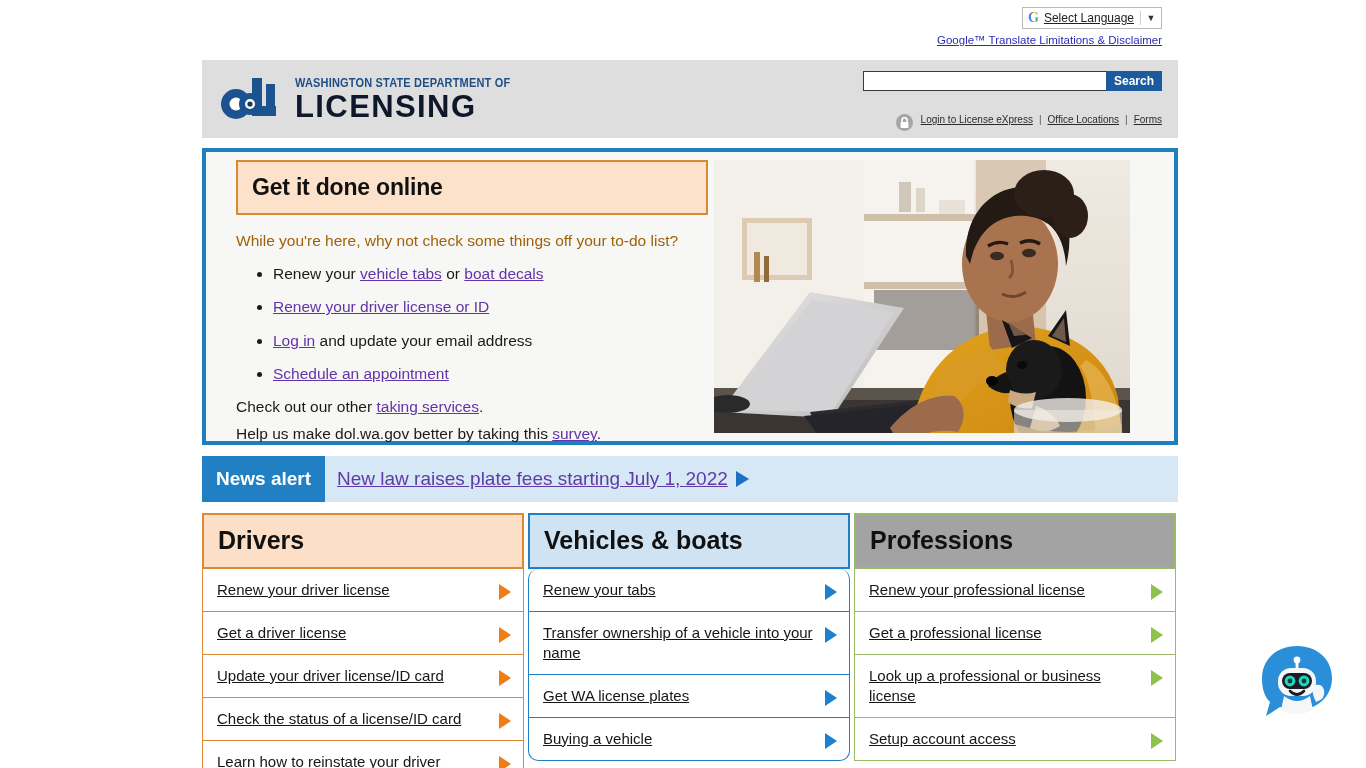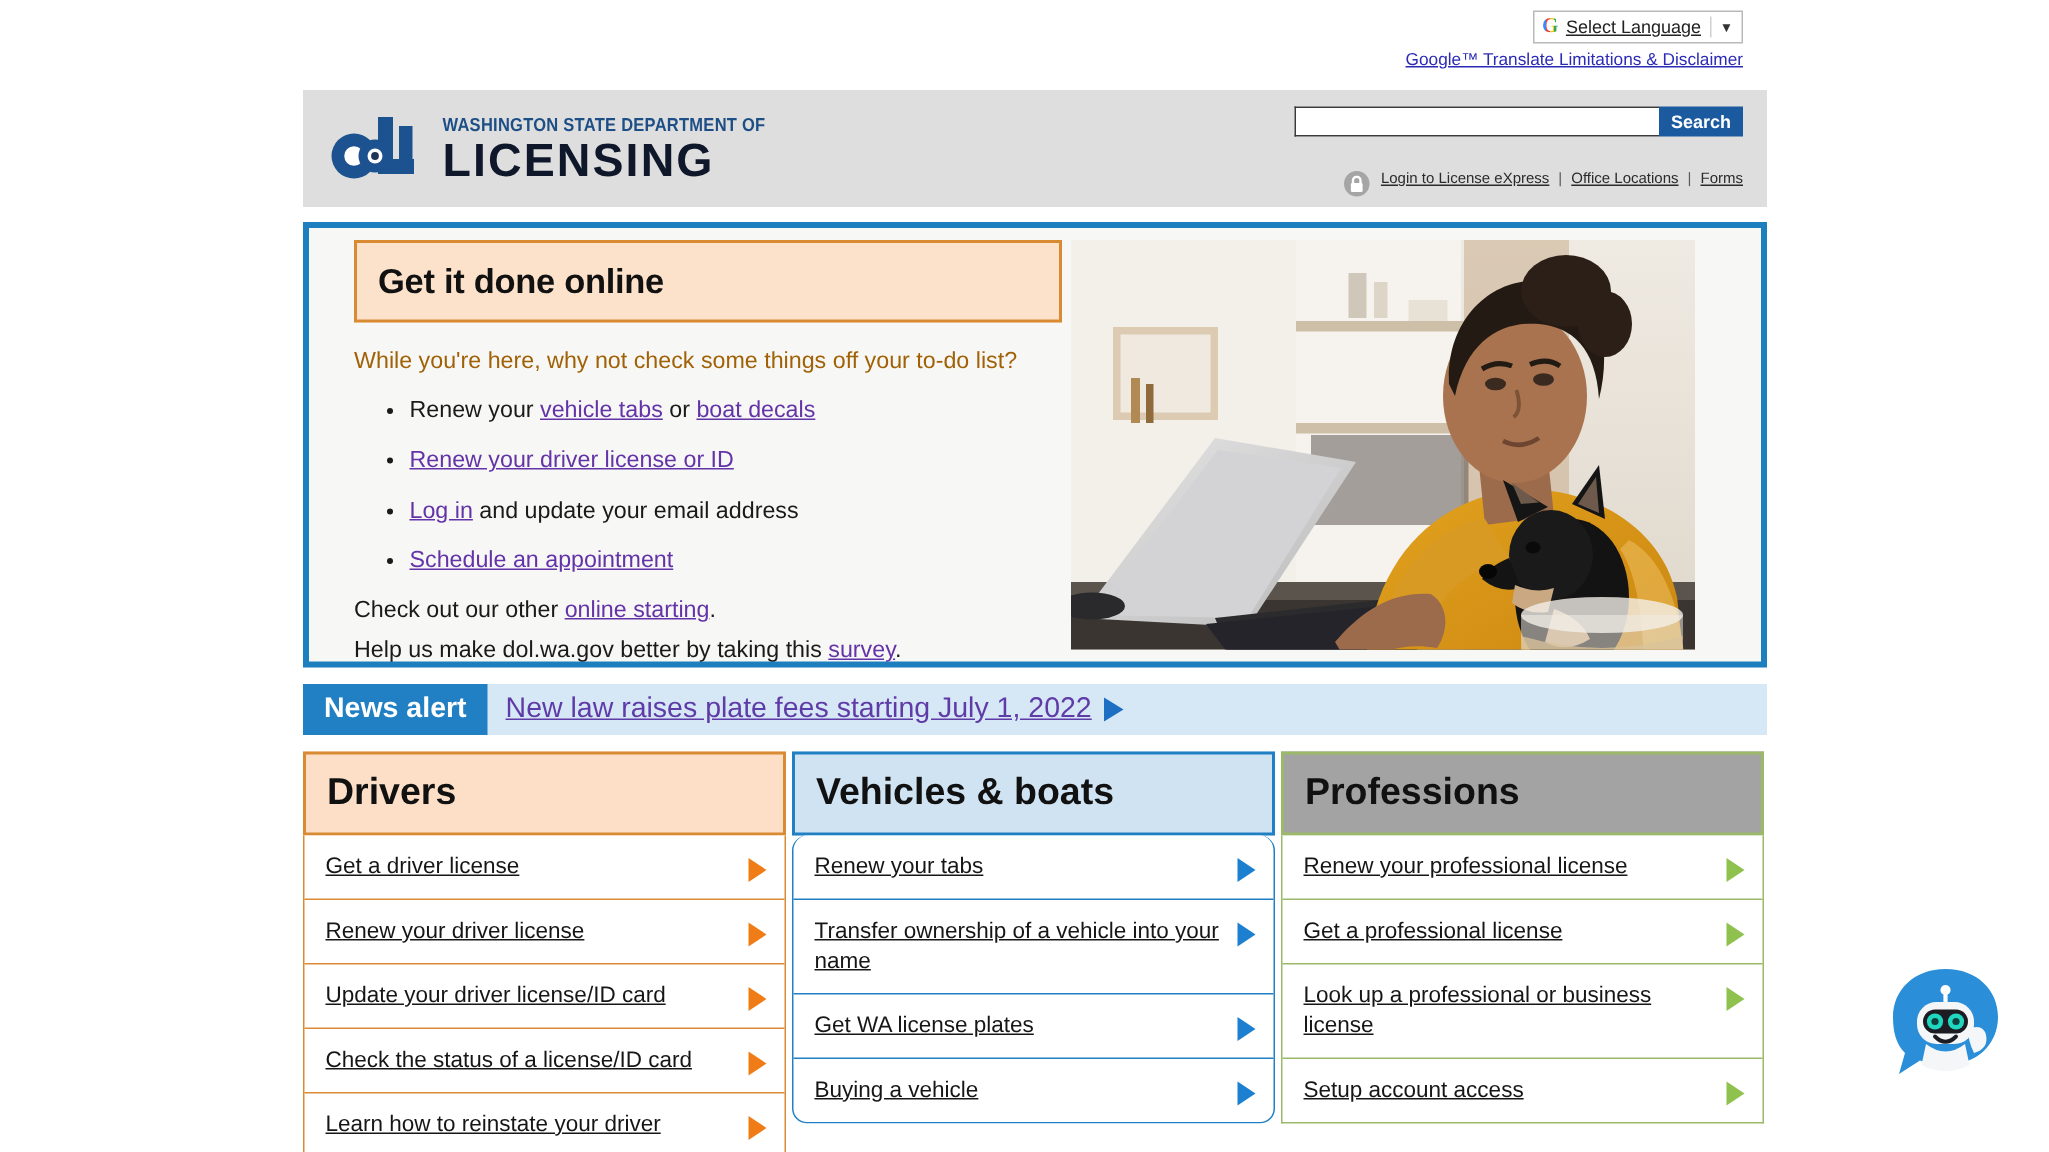--- a/index.html
+++ b/index.html
@@ -164,21 +164,21 @@
   .photo {
     width: 416px; height: 292px; position: relative; overflow: hidden;
     background: #c9c2b8;
   }
 
   
   .news-alert {
     margin-top: 11px;
     display: flex; align-items: stretch;
     background: #d6e7f5;
-    height: 34px;
+    height: 46px;
     width: 976px;
   }
   .news-label {
     background: #2180c4; color: #ffffff;
     font-size: 19px; font-weight: bold;
     display: flex; align-items: center;
     padding: 0 14px;
   }
   .news-body {
     display: flex; align-items: center;
@@ -312,21 +312,21 @@
 
       <p class="hero-intro">While you're here, why not check some things off your to-do list?</p>
 
       <ul class="hero-list">
         <li><span>Renew your </span><a href="#" class="vlink">vehicle tabs</a><span> or </span><a href="#" class="vlink">boat decals</a></li>
         <li><a href="#" class="vlink">Renew your driver license or ID</a></li>
         <li><a href="#" class="vlink">Log in</a><span> and update your email address</span></li>
         <li><a href="#" class="vlink">Schedule an appointment</a></li>
       </ul>
 
-      <p class="hero-p"><span>Check out our other </span><a href="#" class="vlink">online starting</a><span>.</span></p>
+      <p class="hero-p"><span>Check out our other </span><a href="#" class="vlink">taking services</a><span>.</span></p>
 
       <p class="hero-p"><span>Help us make dol.wa.gov better by taking this </span><a href="#" class="vlink">survey</a><span>.</span></p>
     </div>
 
     <div class="hero-right">
       <div class="photo">
         <svg width="416" height="292" viewBox="0 0 416 292">
           <defs>
             <linearGradient id="wallg" x1="0" y1="0" x2="0" y2="1">
               <stop offset="0%" stop-color="#efeae2"></stop>
@@ -415,25 +415,25 @@
   </div>
 
   <div class="cols">
 
     <div class="col col-drivers">
       <div class="col-head">
         <h2 class="col-title">Drivers</h2>
       </div>
       <div class="col-list">
         <div class="col-item">
+          <a href="#">Renew your driver license</a>
+          <span class="tri item-tri"></span>
+        </div>
+        <div class="col-item">
           <a href="#">Get a driver license</a>
-          <span class="tri item-tri"></span>
-        </div>
-        <div class="col-item">
-          <a href="#">Renew your driver license</a>
           <span class="tri item-tri"></span>
         </div>
         <div class="col-item">
           <a href="#">Update your driver license/ID card</a>
           <span class="tri item-tri"></span>
         </div>
         <div class="col-item">
           <a href="#">Check the status of a license/ID card</a>
           <span class="tri item-tri"></span>
         </div>

